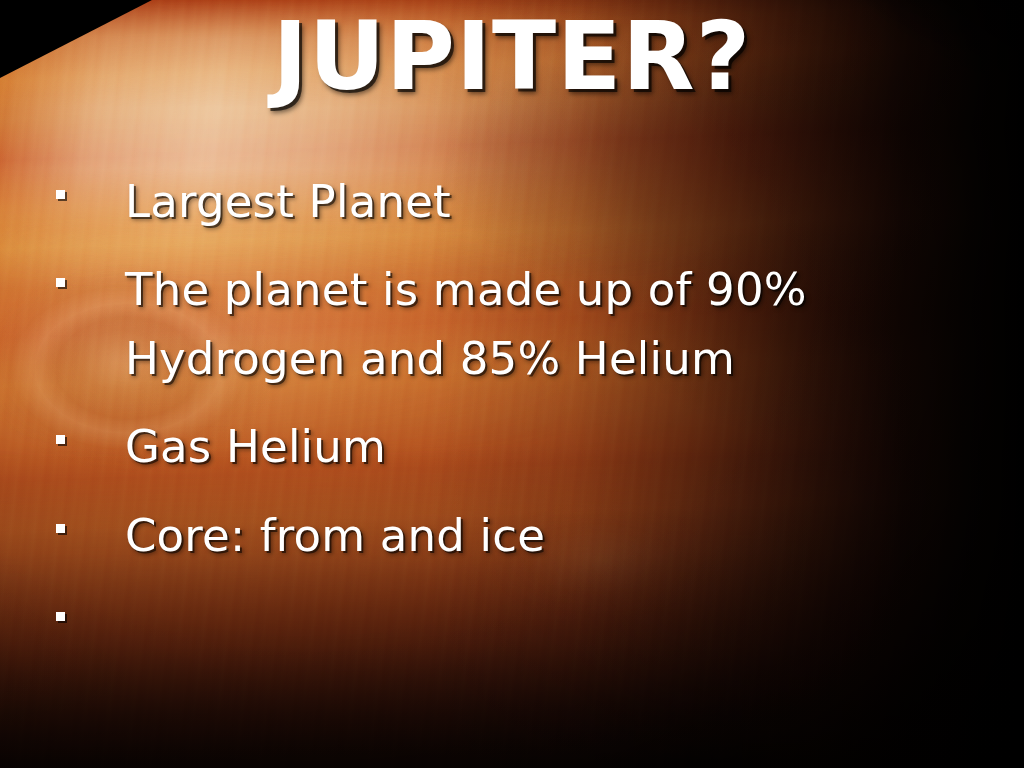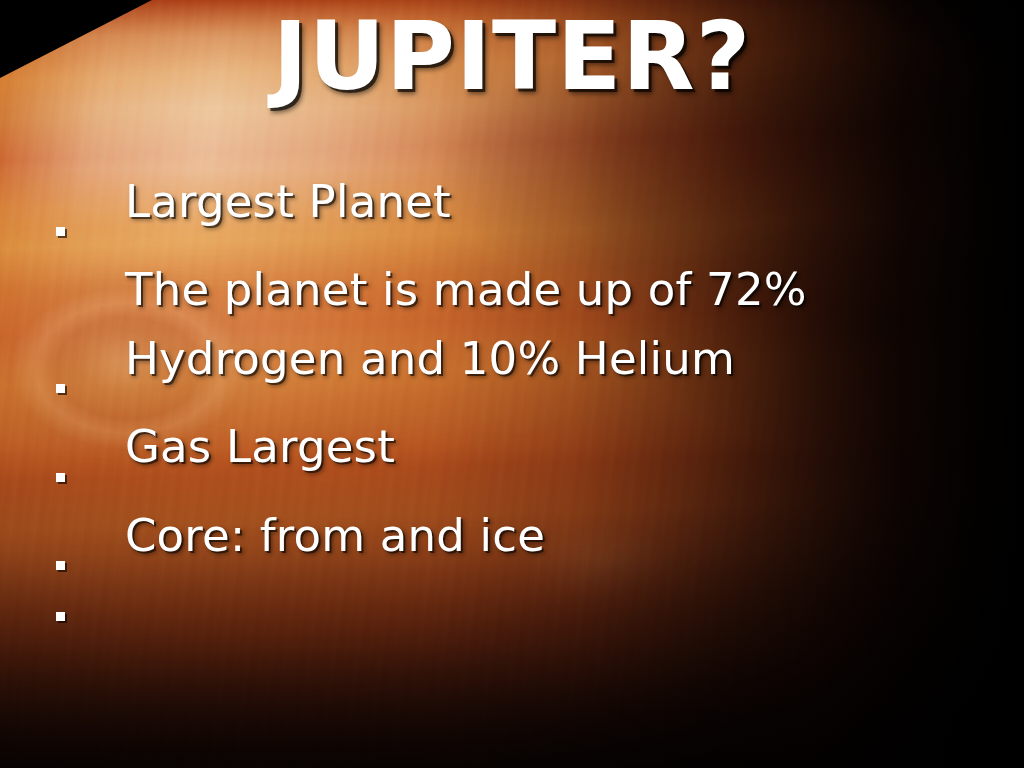--- a/index.html
+++ b/index.html
@@ -248,21 +248,21 @@
   #bullet-list {
     position: absolute;
     top: 168px;
     left: 56px;
     width: 910px;
     list-style: none;
   }
 
   .bullet-row {
     display: flex;
-    align-items: flex-end;
+    align-items: flex-start;
     margin-bottom: 20px;
   }
 
   .bullet-marker {
     flex: 0 0 auto;
     width: 9px;
     height: 9px;
     background: #ffffff;
     margin-top: 22px;
     margin-right: 60px;
@@ -306,26 +306,26 @@
 
     <ul id="bullet-list">
 
       <li class="bullet-row">
         <span class="bullet-marker"></span>
         <span class="bullet-text">Largest Planet</span>
       </li>
 
       <li class="bullet-row">
         <span class="bullet-marker"></span>
-        <span class="bullet-text">The planet is made up of 72% Hydrogen and 10% Helium</span>
-      </li>
-
-      <li class="bullet-row">
-        <span class="bullet-marker"></span>
-        <span class="bullet-text">Gas Largest</span>
+        <span class="bullet-text">The planet is made up of 90% Hydrogen and 85% Helium</span>
+      </li>
+
+      <li class="bullet-row">
+        <span class="bullet-marker"></span>
+        <span class="bullet-text">Gas Helium</span>
       </li>
 
       <li class="bullet-row">
         <span class="bullet-marker"></span>
         <span class="bullet-text">Core: from and ice</span>
       </li>
 
       <li class="bullet-row">
         <span class="bullet-marker"></span>
       </li>

